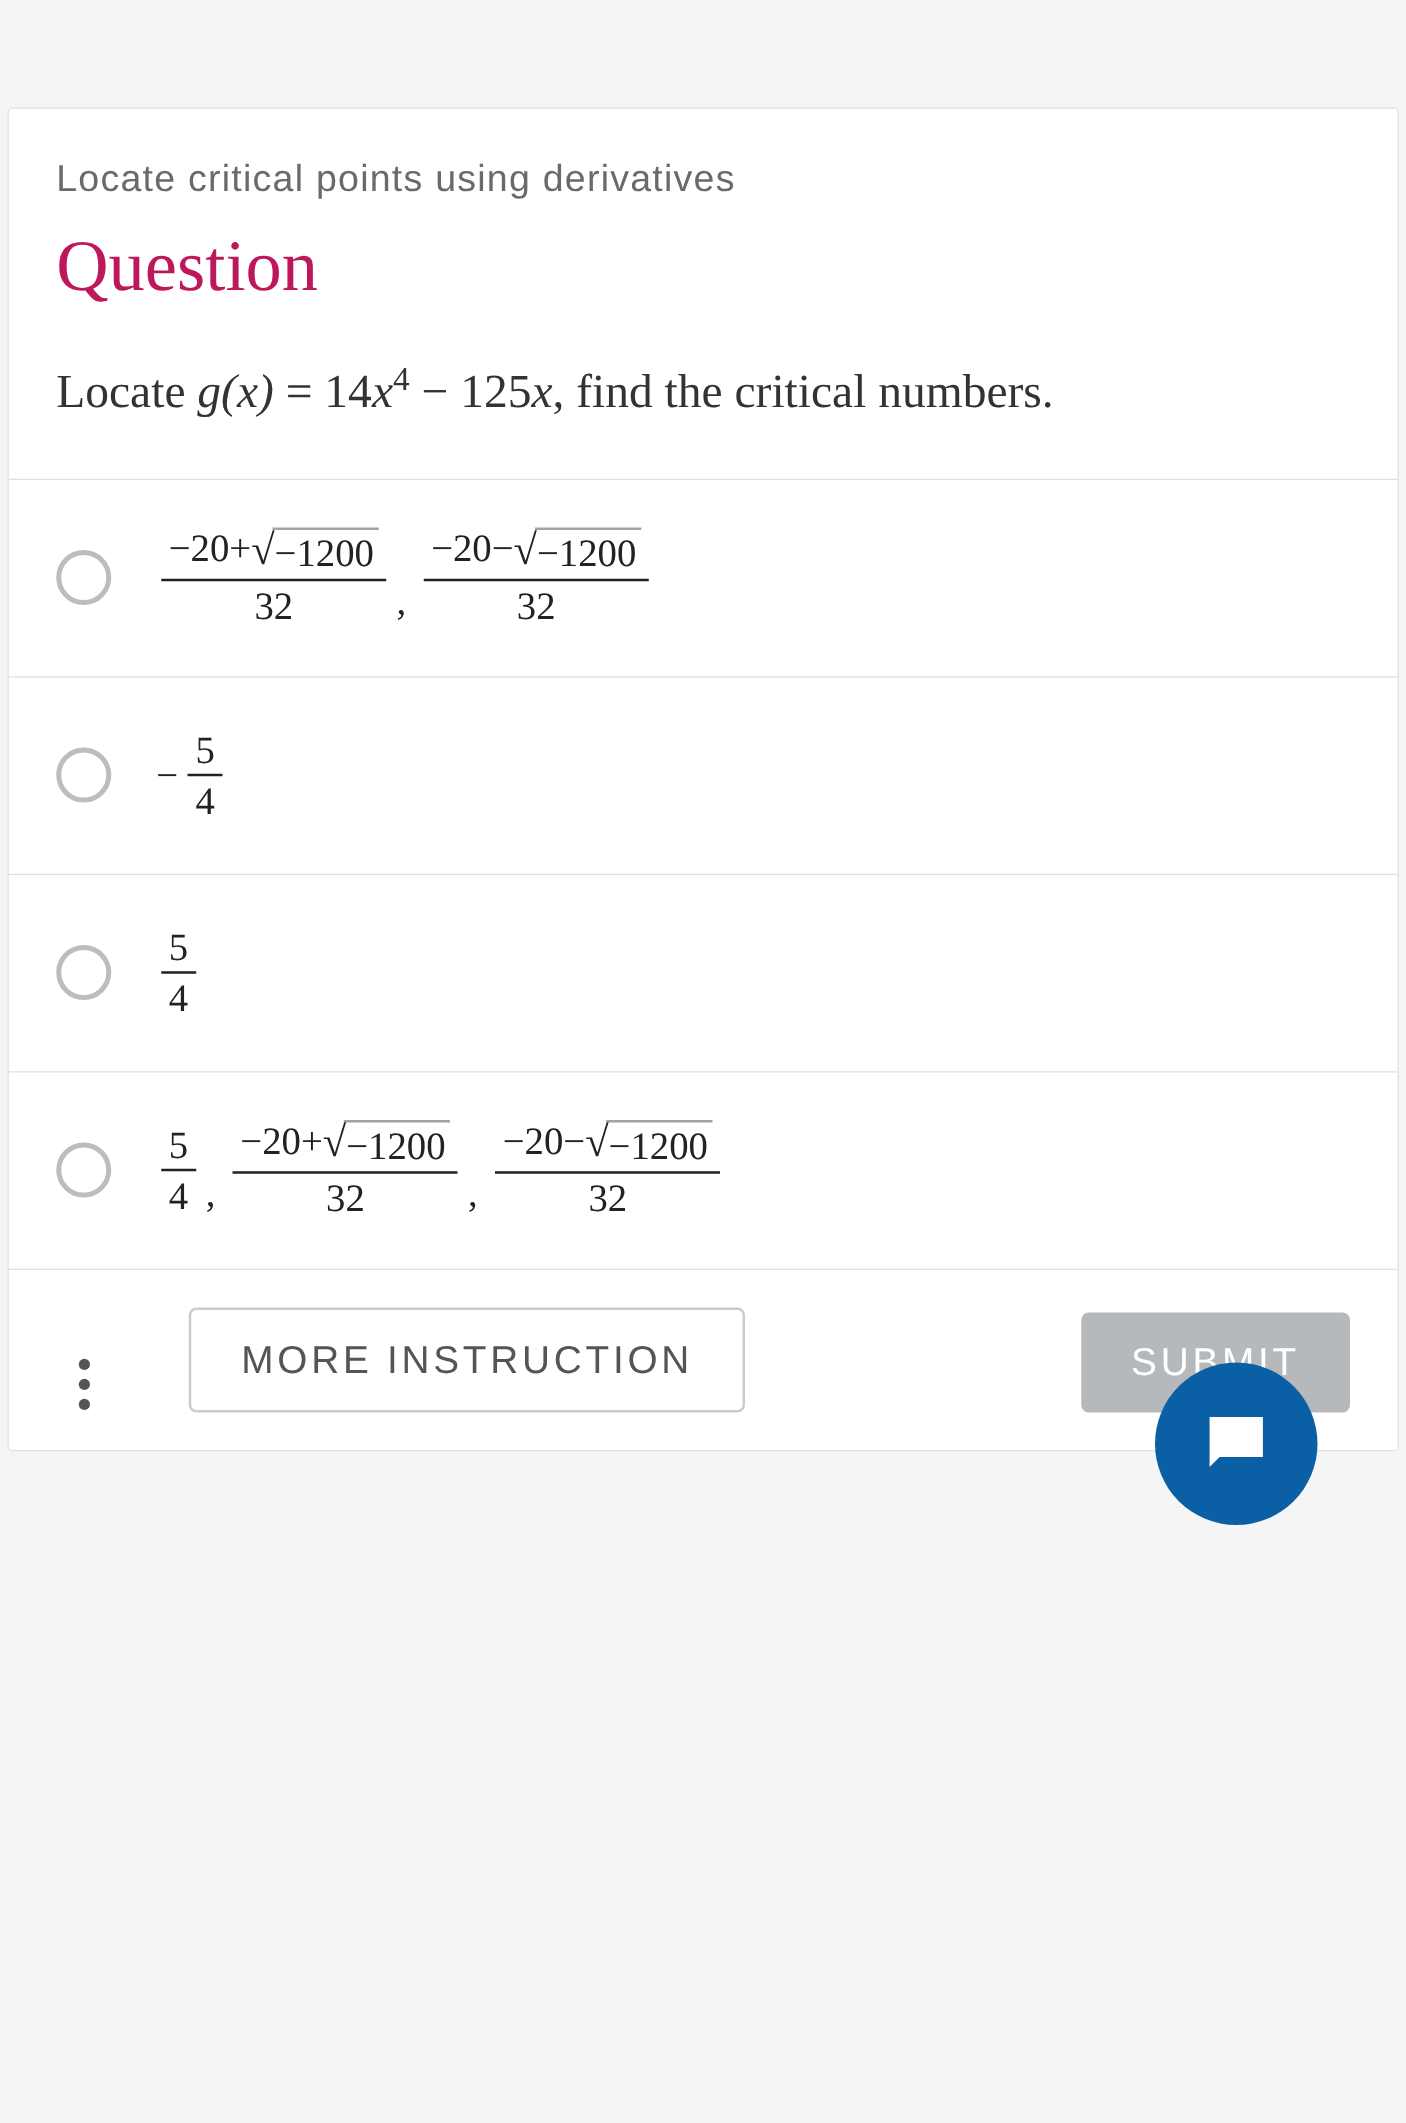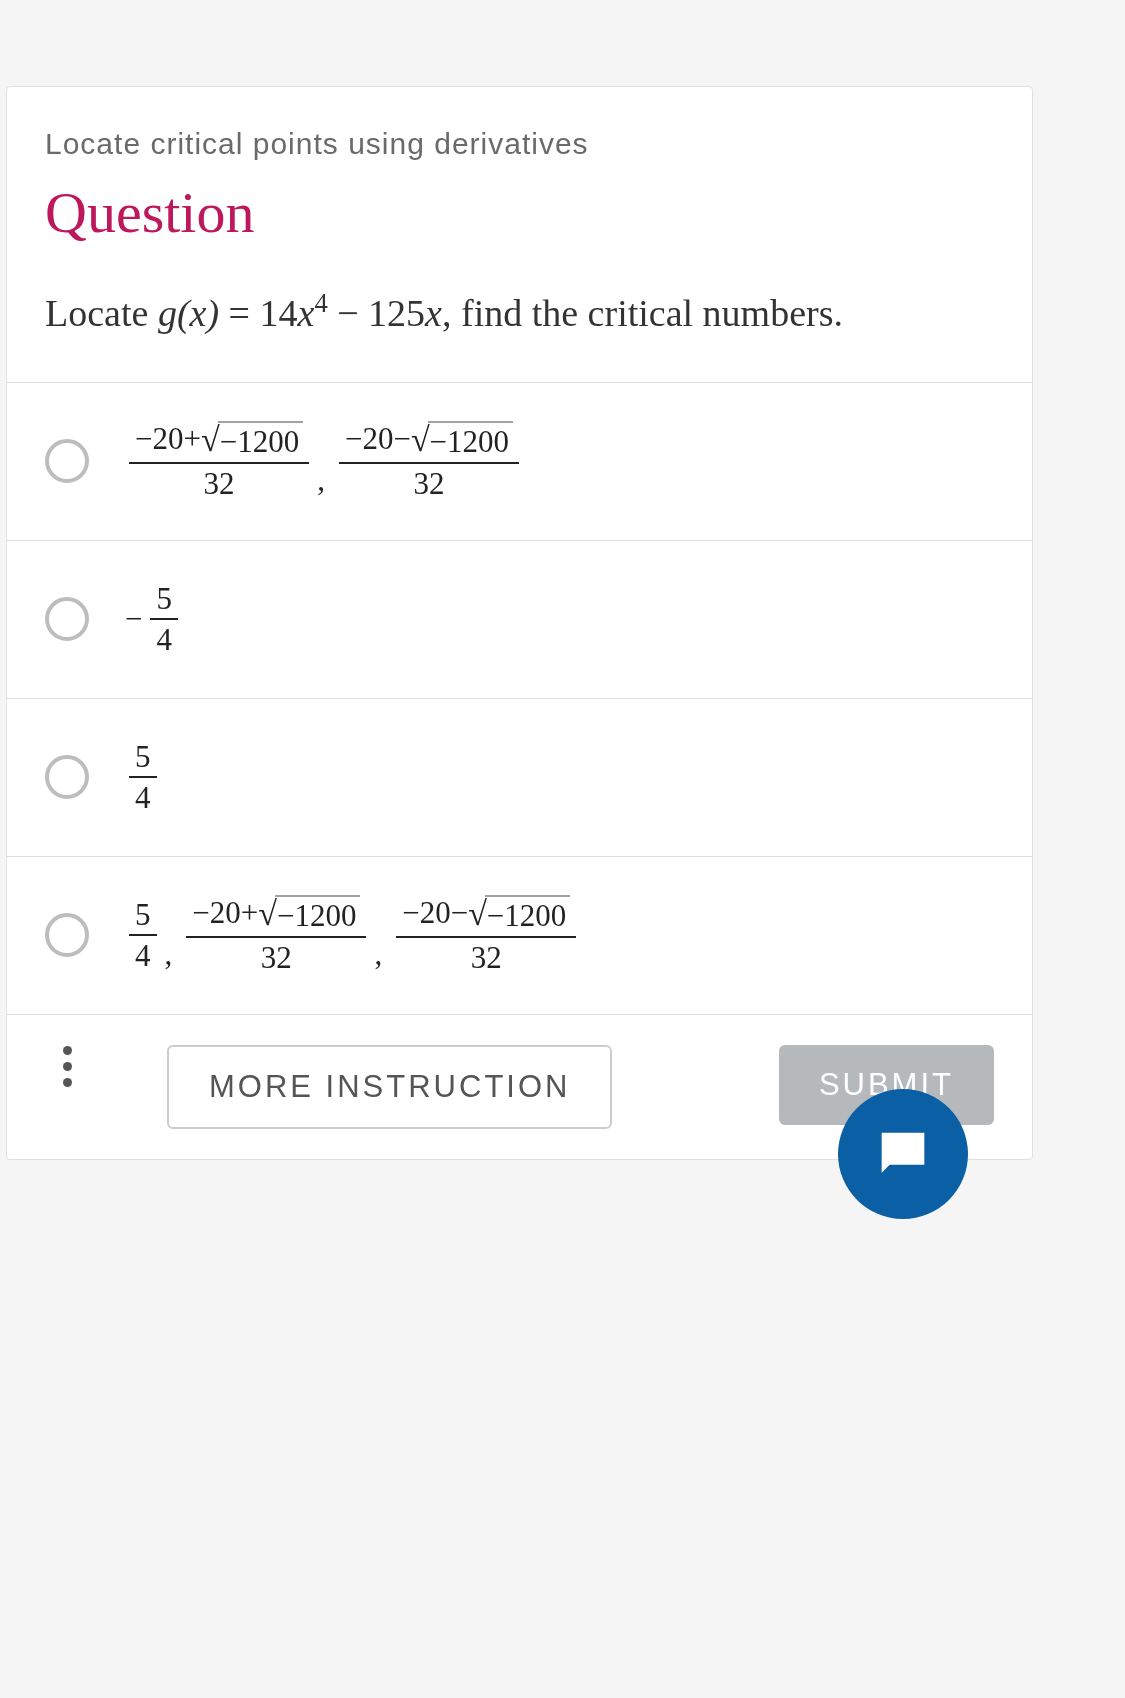--- a/index.html
+++ b/index.html
@@ -7,21 +7,21 @@
     width: 1125px;
     height: 1698px;
     background: #f5f5f5;
     font-family: "Helvetica Neue", Arial, sans-serif;
     color: #333;
   }
   .card {
     position: absolute;
     left: 6px;
     top: 86px;
-    width: 1027px;
+    width: 1113px;
     background: #fff;
     border: 1px solid #e0e0e0;
     border-radius: 4px;
   }
   .header-block {
     padding: 40px 38px 40px 38px;
     border-bottom: 1px solid #e0e0e0;
   }
   .topic {
     font-size: 30px;
@@ -102,23 +102,23 @@
     position: relative;
     top: 2px;
   }
   .sqrt-arg {
     border-top: 2px solid #a3a3a3;
     padding: 0 4px 0 2px;
     line-height: 1.2;
   }
   .footer {
     display: flex;
-    align-items: flex-start;
+    align-items: flex-end;
     padding: 30px 38px 30px 38px;
-    gap: 28px;
+    gap: 12px;
   }
   .kebab {
     width: 44px;
     height: 44px;
     display: flex;
     flex-direction: column;
     justify-content: center;
     align-items: center;
     gap: 7px;
     cursor: pointer;

